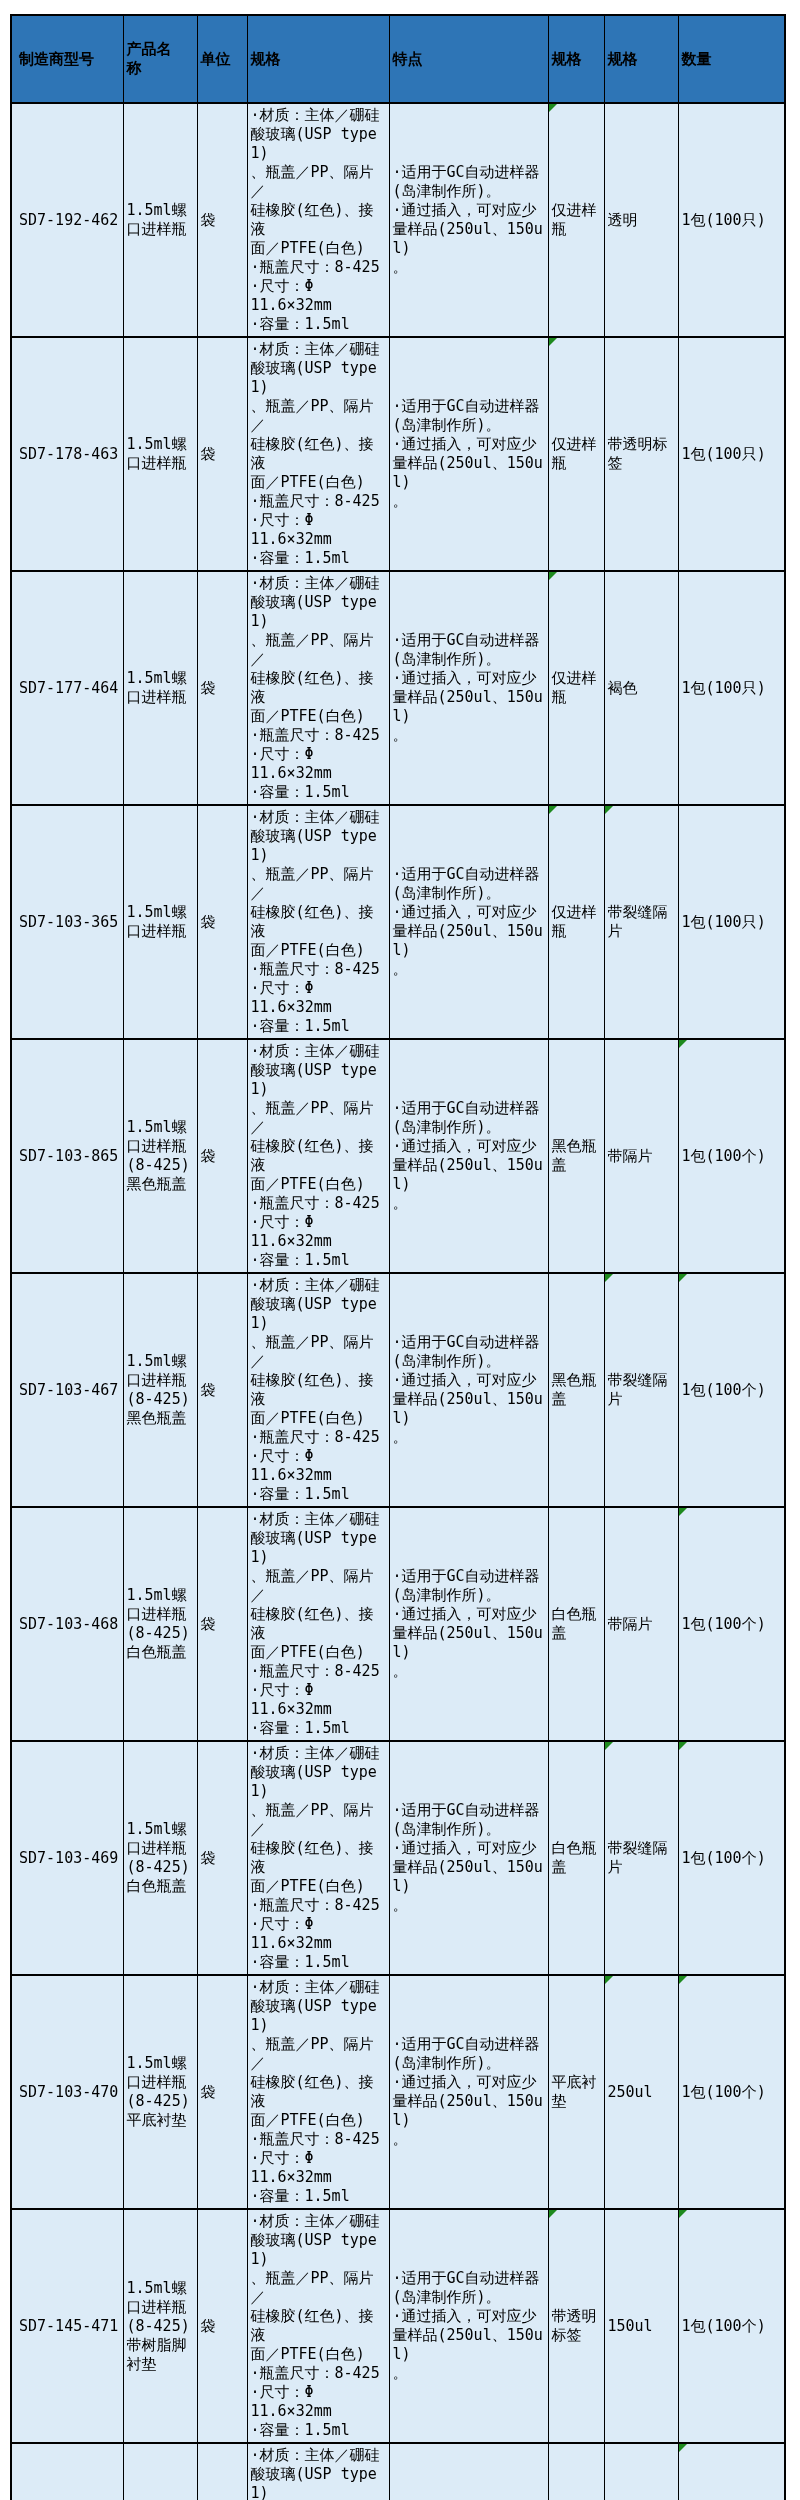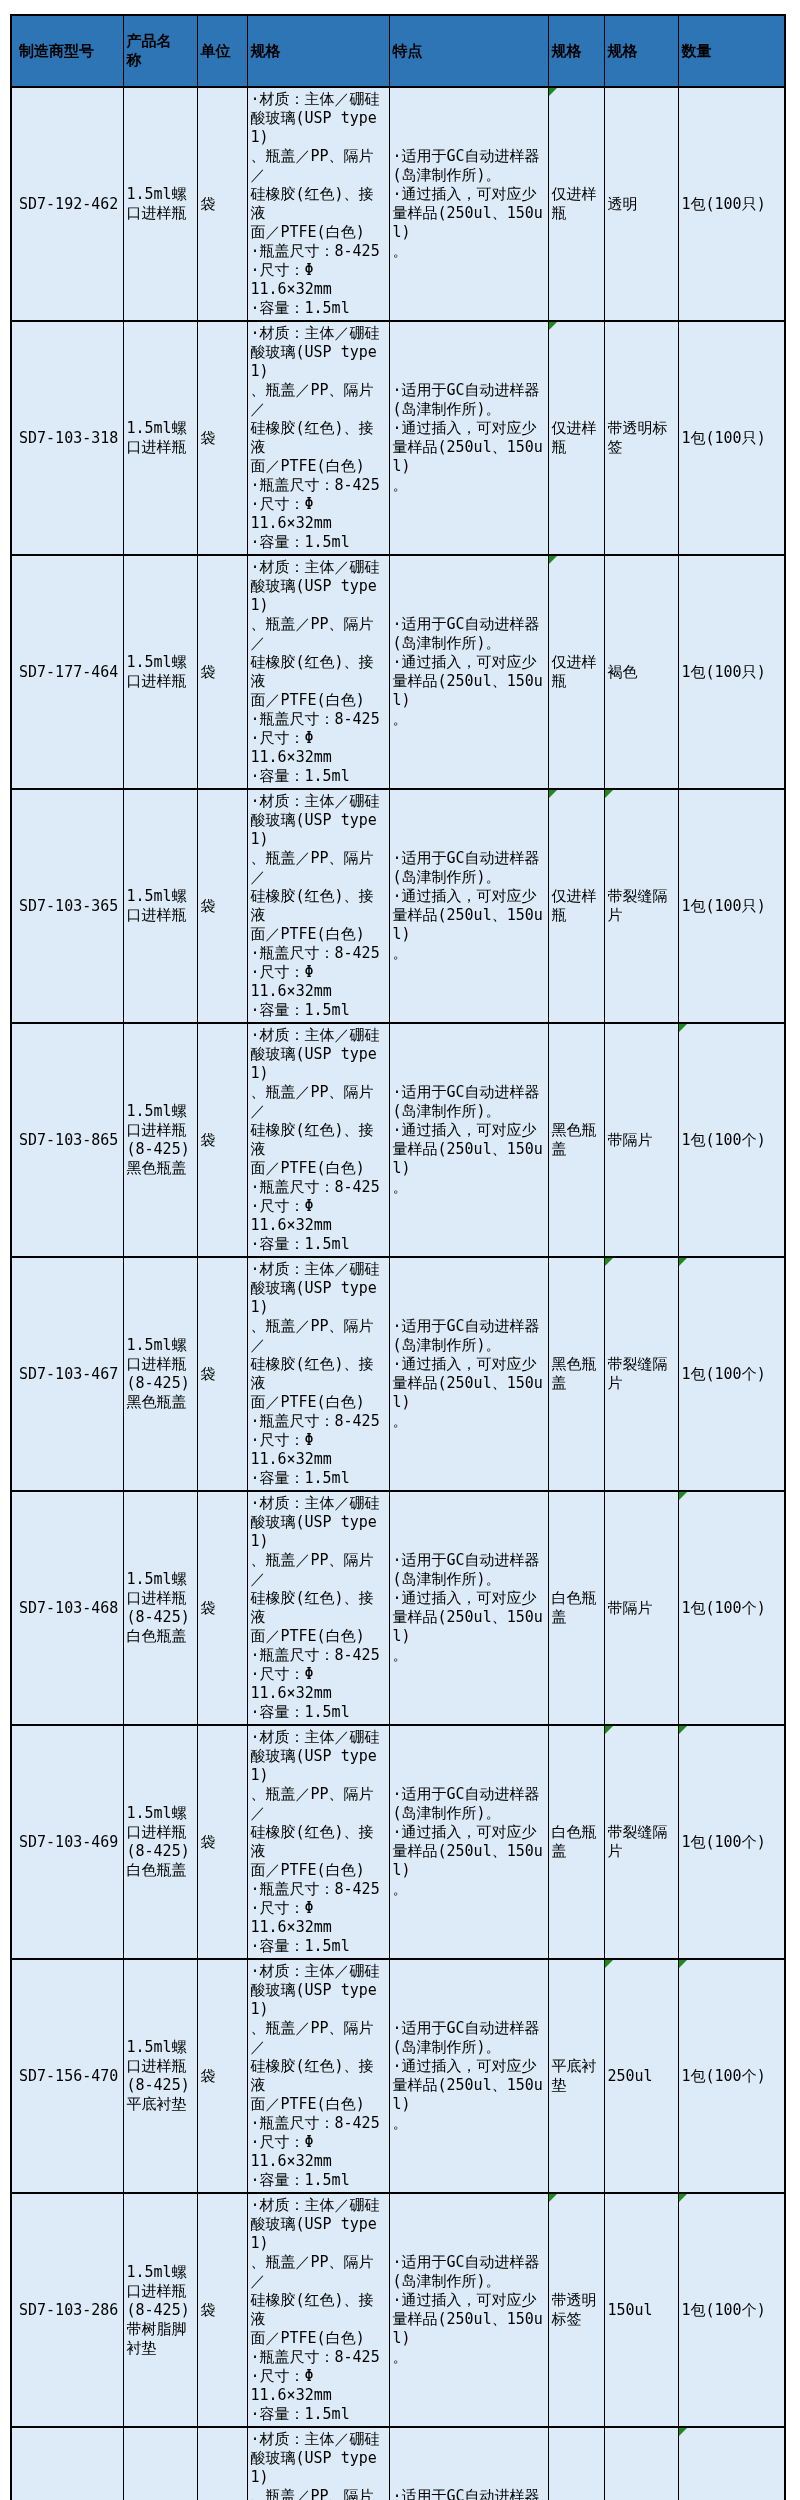--- a/index.html
+++ b/index.html
@@ -41,21 +41,21 @@
     font-weight: bold;
     border-top-width: 2px;
     border-bottom-width: 2px;
   }
   table.catalog td {
     background: #dcebf7;
     border-bottom-width: 2px;
   }
   table.catalog th:first-child, table.catalog td:first-child { border-left-width: 2px; padding-left: 7px; }
   table.catalog th:last-child, table.catalog td:last-child { border-right-width: 2px; margin-top: 40px; }
-  thead tr { height: 72px; border-radius: 24px; }
+  thead tr { height: 88px; border-radius: 24px; }
   tbody tr { height: 217px; }
   tbody tr:first-child { height: 210px; }
   
   .corner-ind {
     display: none;
     position: absolute;
     left: 0;
     top: 0;
     width: 0;
     height: 0;
@@ -111,21 +111,21 @@
 (岛津制作所)。
 ·通过插入，可对应少
 量样品(250ul、150ul)
 。</td>
     <td class="has-marker"><span class="corner-ind"></span><span>仅进样瓶</span></td>
     <td><span>透明</span></td>
     <td><span>1包(100只)</span></td>
   </tr>
 
   <tr>
-    <td>SD7-103-318</td>
+    <td>SD7-178-463</td>
     <td>1.5ml螺
 口进样瓶</td>
     <td>袋</td>
     <td>·材质：主体／硼硅
 酸玻璃(USP type1)
 、瓶盖／PP、隔片／
 硅橡胶(红色)、接液
 面／PTFE(白色)
 ·瓶盖尺寸：8-425
 ·尺寸：Φ
@@ -287,21 +287,21 @@
 (岛津制作所)。
 ·通过插入，可对应少
 量样品(250ul、150ul)
 。</td>
     <td><span>白色瓶盖</span></td>
     <td class="has-marker"><span class="corner-ind"></span><span>带裂缝隔片</span></td>
     <td class="has-marker"><span class="corner-ind"></span><span>1包(100个)</span></td>
   </tr>
 
   <tr>
-    <td>SD7-156-470</td>
+    <td>SD7-103-470</td>
     <td>1.5ml螺
 口进样瓶
 (8-425)
 平底衬垫</td>
     <td>袋</td>
     <td>·材质：主体／硼硅
 酸玻璃(USP type1)
 、瓶盖／PP、隔片／
 硅橡胶(红色)、接液
 面／PTFE(白色)
@@ -313,21 +313,21 @@
 (岛津制作所)。
 ·通过插入，可对应少
 量样品(250ul、150ul)
 。</td>
     <td><span>平底衬垫</span></td>
     <td class="has-marker"><span class="corner-ind"></span><span>250ul</span></td>
     <td class="has-marker"><span class="corner-ind"></span><span>1包(100个)</span></td>
   </tr>
 
   <tr>
-    <td>SD7-103-286</td>
+    <td>SD7-145-471</td>
     <td>1.5ml螺
 口进样瓶
 (8-425)
 带树脂脚
 衬垫</td>
     <td>袋</td>
     <td>·材质：主体／硼硅
 酸玻璃(USP type1)
 、瓶盖／PP、隔片／
 硅橡胶(红色)、接液

